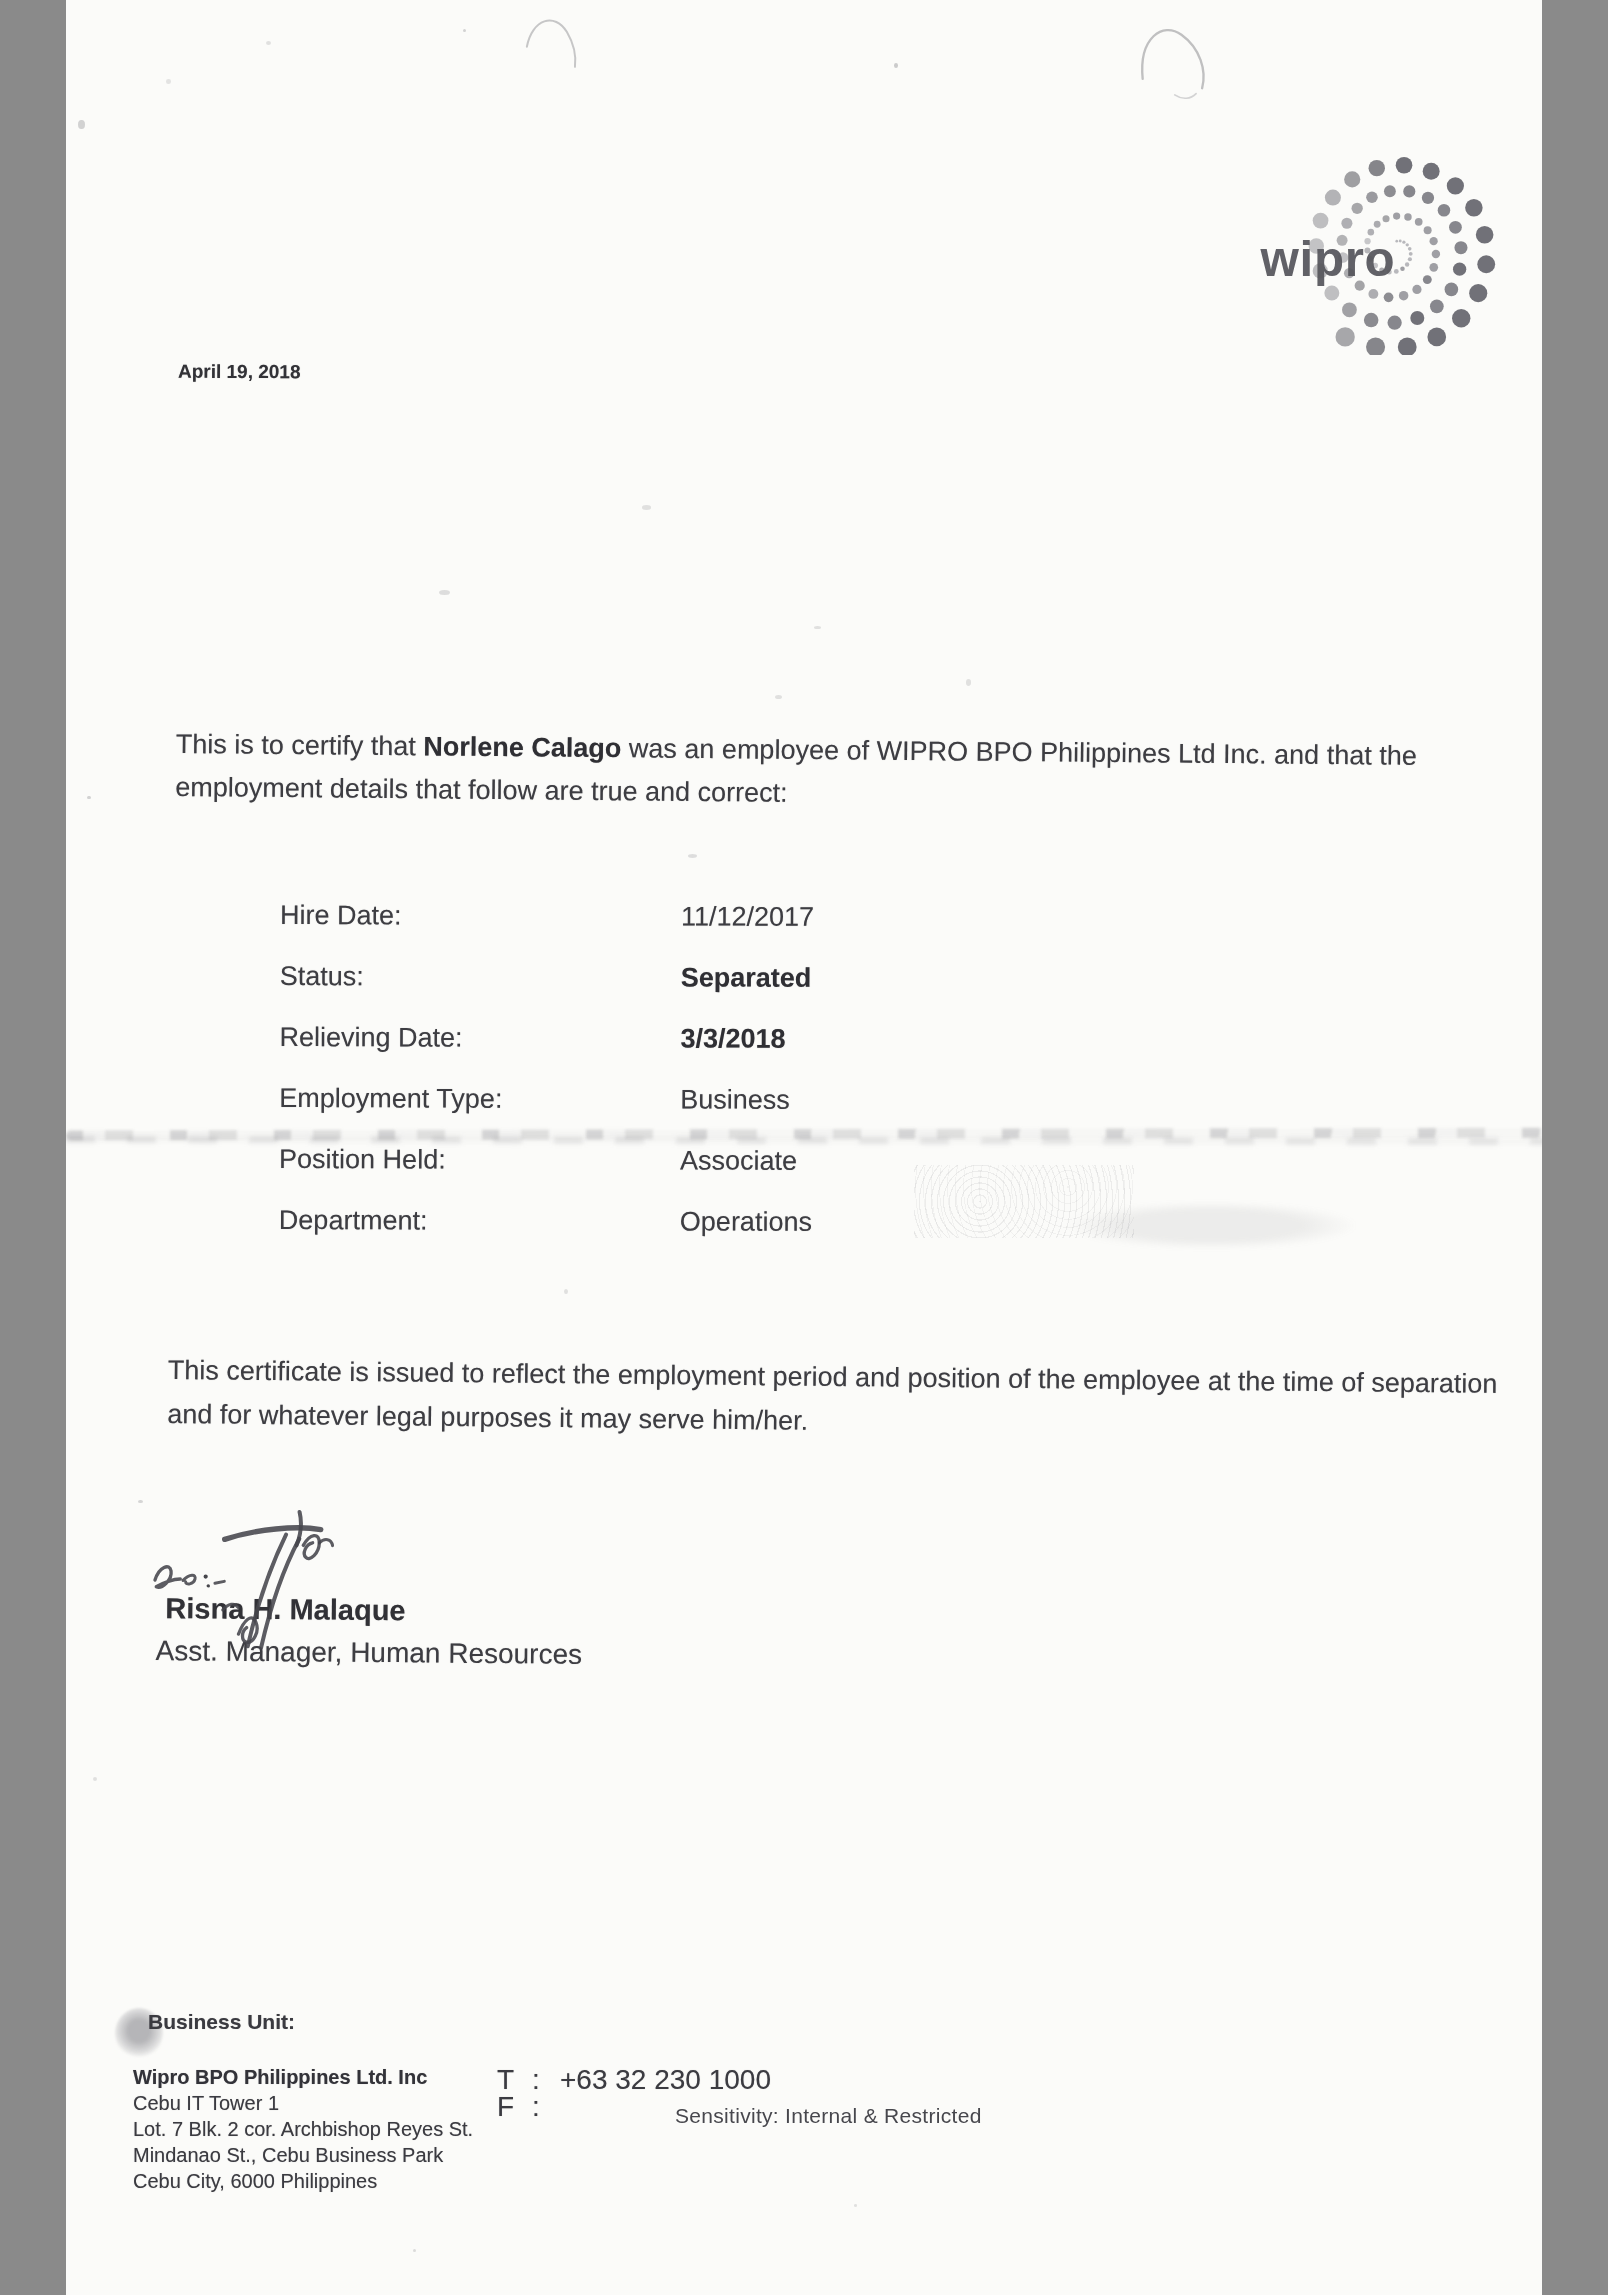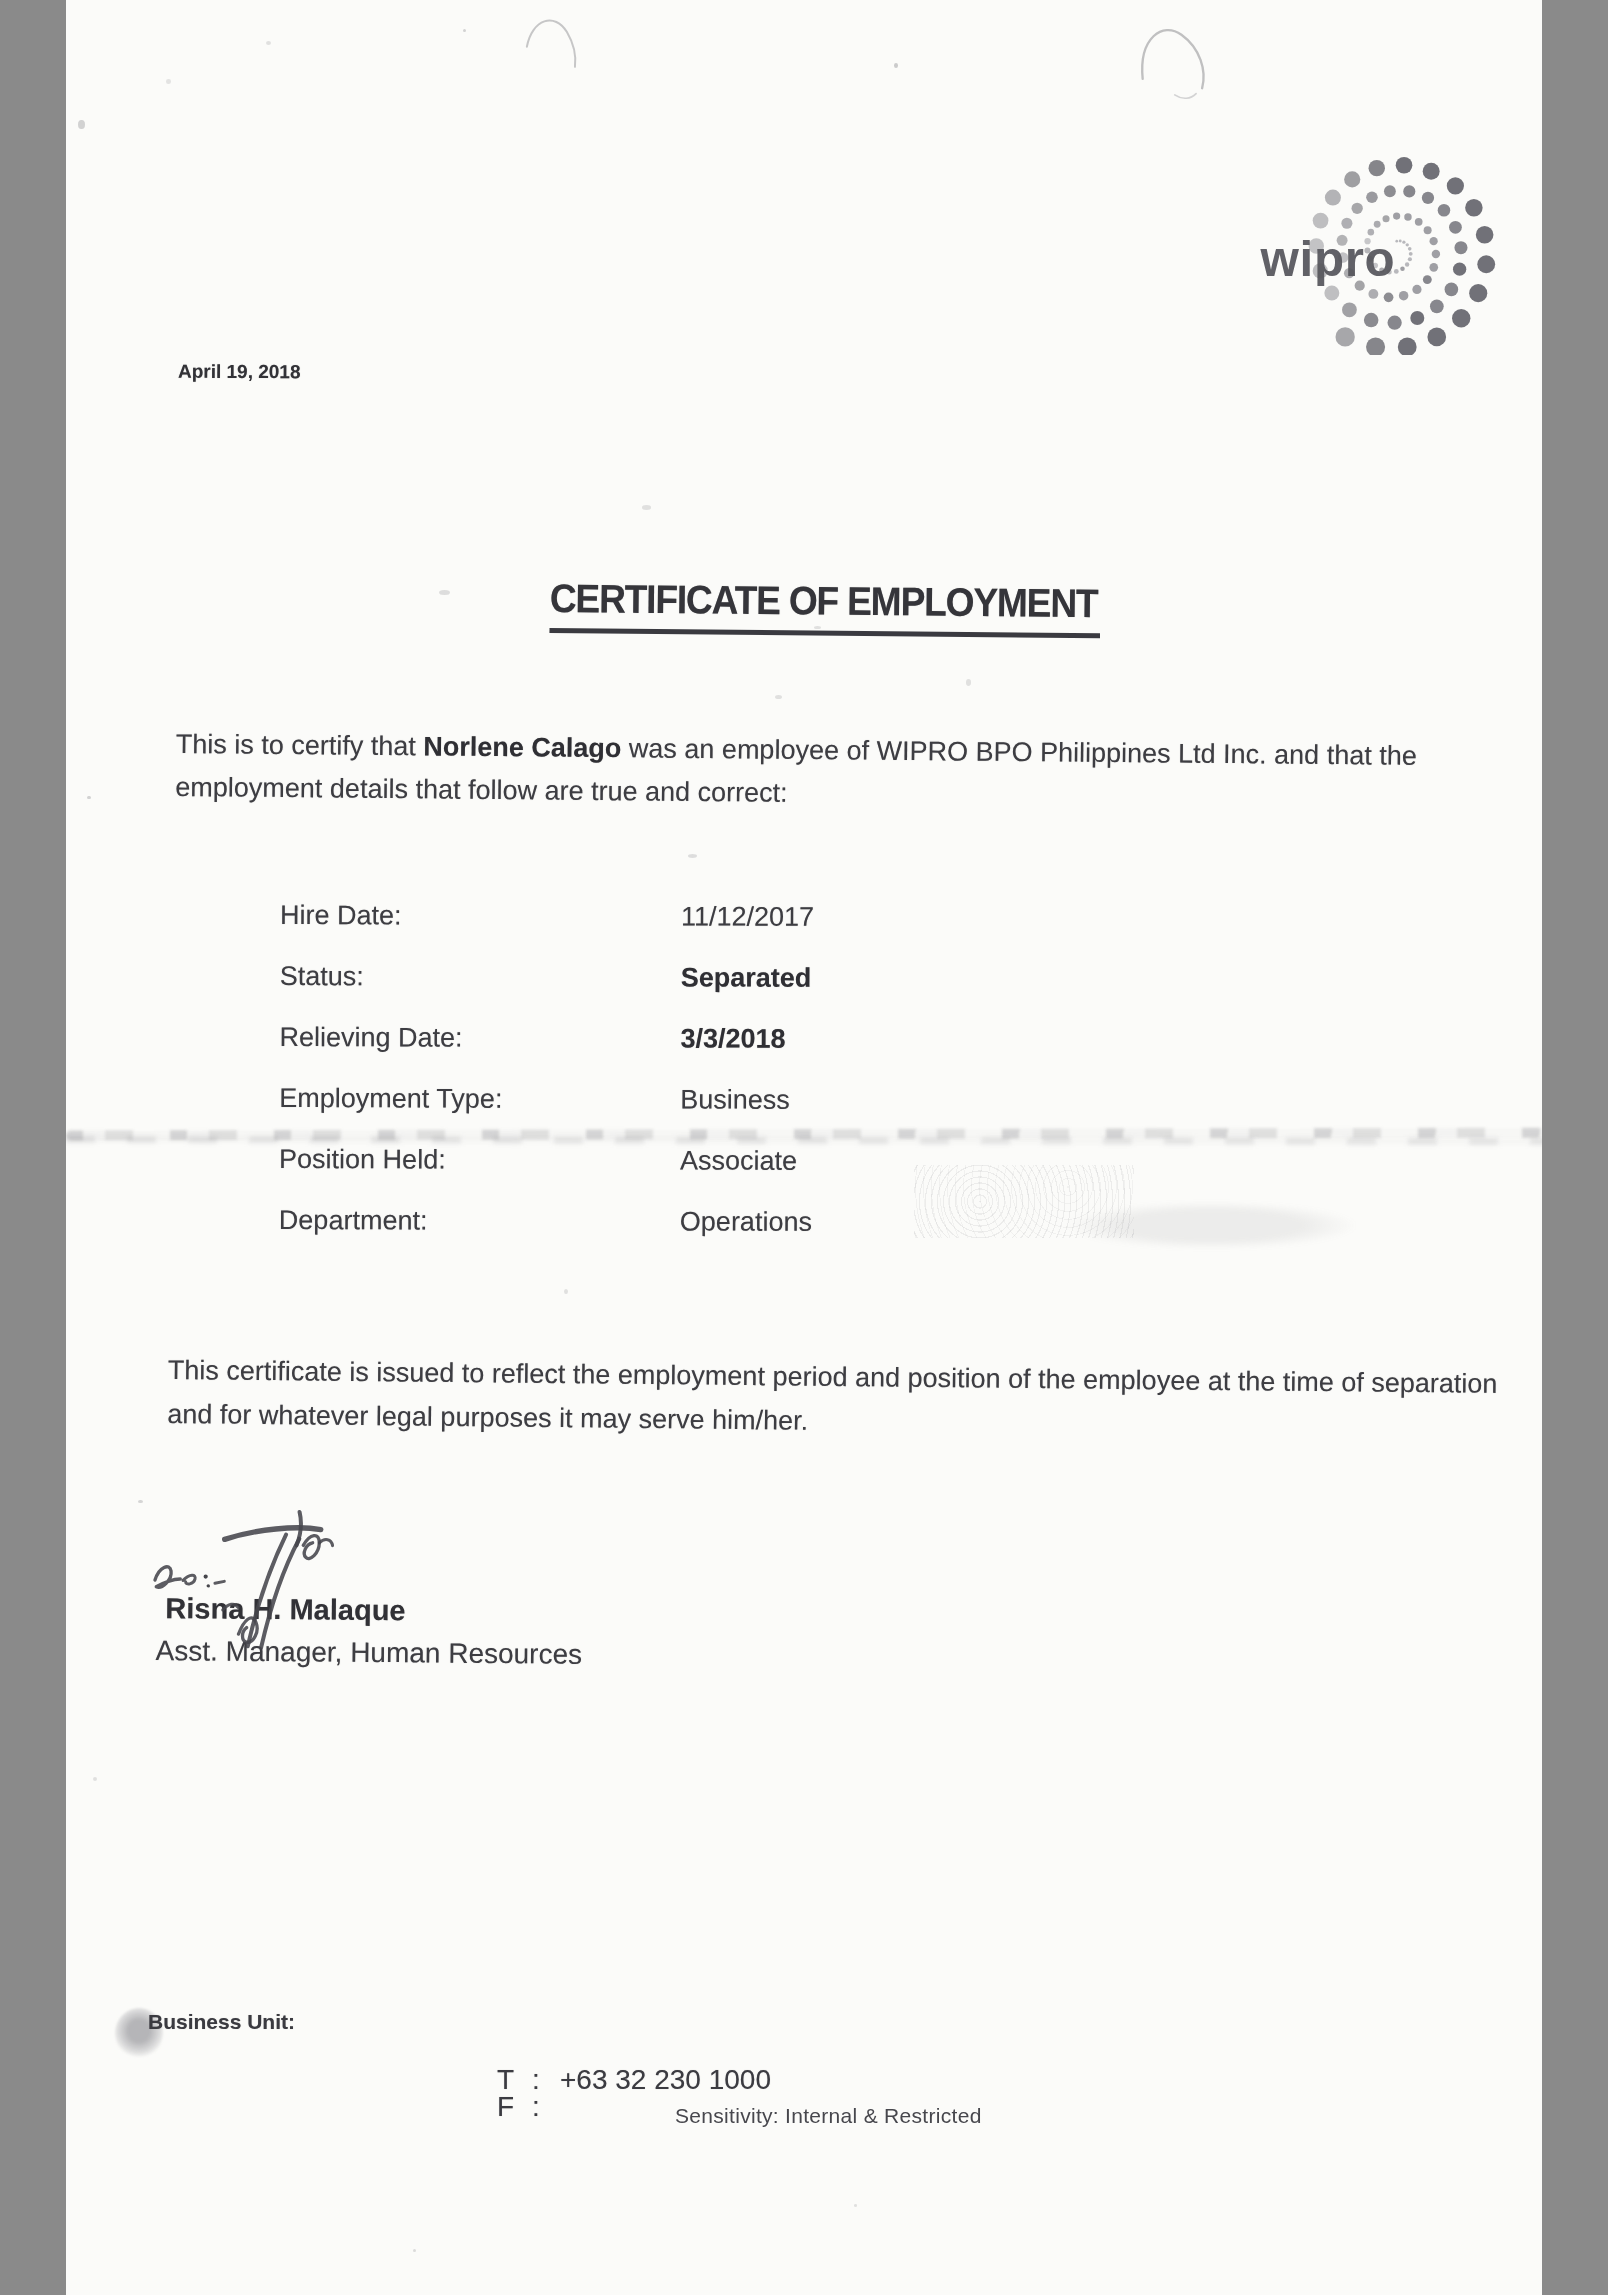--- a/index.html
+++ b/index.html
@@ -194,23 +194,20 @@
           <circle cx="250.1" cy="299.9" r="14.1" fill="#65656c" opacity="0.92"></circle>
           <circle cx="202.6" cy="300.1" r="14.3" fill="#65656c" opacity="0.78"></circle>
           <circle cx="157.0" cy="284.9" r="14.5" fill="#65656c" opacity="0.56"></circle>
         </g>
       <text class="logo-word" x="30" y="194">wipro</text>
     </svg>
   </div>
 
   <div class="date soft">April 19, 2018</div>
 
-  <div class="title-wrap">
-    <span class="title soft">CERTIFICATE OF EMPLOYMENT</span>
-  </div>
 
   <p class="para para1 soft"><span>This is to certify that </span><span class="b">Norlene Calago</span><span> was an employee of WIPRO BPO Philippines Ltd Inc. and that the employment details that follow are true and correct:</span></p>
 
   <div class="details">
     <div class="detail-row soft">
       <span class="lbl">Hire Date:</span>
       <span class="val">11/12/2017</span>
     </div>
     <div class="detail-row soft">
       <span class="lbl">Status:</span>
@@ -259,20 +256,27 @@
       <path d="M142,198 C150,176 162,166 168,180 C174,194 164,212 154,210 C146,208 146,194 154,188" stroke-width="5"></path>
       <path d="M238,64 C248,46 262,44 262,60 C262,76 248,88 242,82 C236,76 242,62 252,60" stroke-width="5"></path>
       <path d="M262,60 C270,52 280,54 282,64" stroke-width="4.5"></path>
       <path d="M118,162 C126,152 136,150 141,158" stroke-width="4.5"></path>
     </svg>
   </div>
 
   <div class="bu-smudge"></div>
   <div class="bu soft">Business Unit:</div>
 
+  <div class="addr soft">
+    <div class="co">Wipro BPO Philippines Ltd. Inc</div>
+    <div>Cebu IT Tower 1</div>
+    <div>Lot. 7 Blk. 2 cor. Archbishop Reyes St.</div>
+    <div>Mindanao St., Cebu Business Park</div>
+    <div>Cebu City, 6000 Philippines</div>
+  </div>
 
   <div class="phones soft">
     <div><span class="ph-l">T</span><span class="ph-c">:</span><span>+63 32 230 1000</span></div>
     <div><span class="ph-l">F</span><span class="ph-c">:</span></div>
   </div>
 
   <div class="sensitivity">Sensitivity: Internal &amp; Restricted</div>
 
   <div id="speckles">
       <div class="speck" style="left: 1521px; top: 562px; width: 4.7px; height: 6px; opacity: 0.55;"></div>

